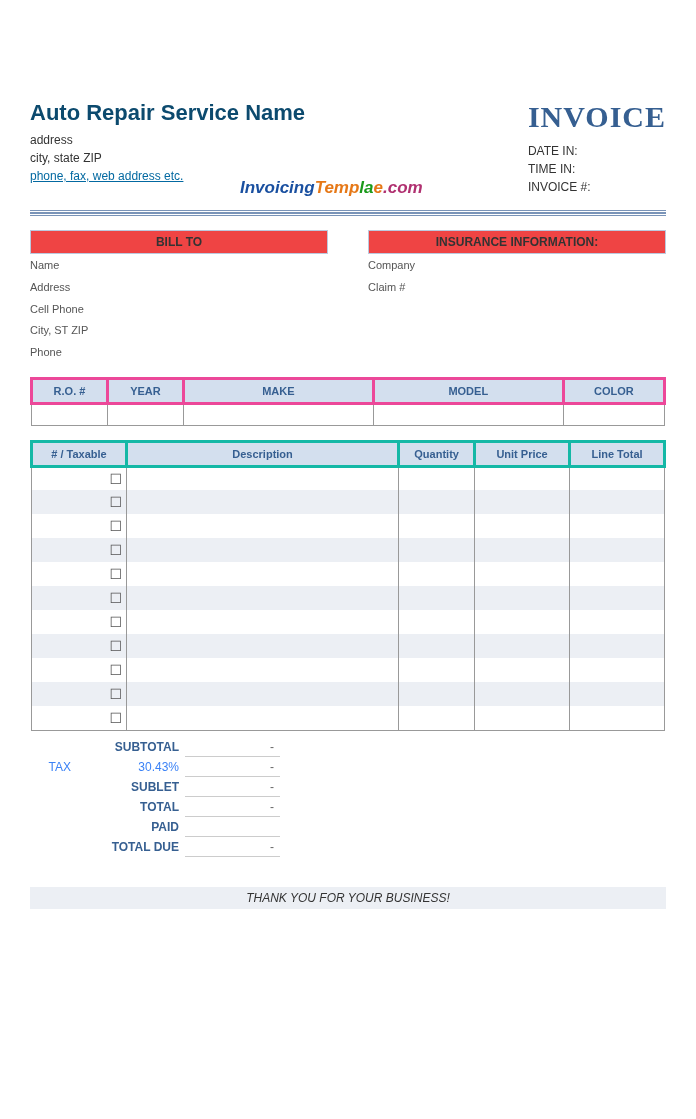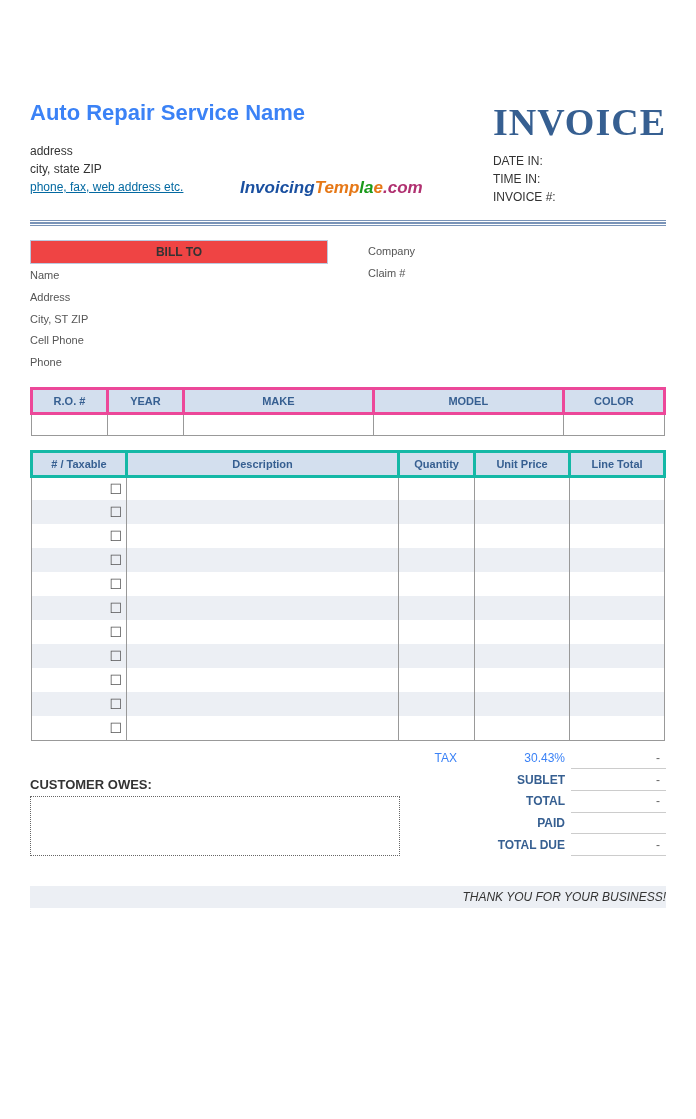--- a/index.html
+++ b/index.html
@@ -12,31 +12,31 @@
       font-size: 12px;
       color: #333;
     }
     .header-row {
       display: flex;
       justify-content: space-between;
       align-items: flex-start;
     }
     .company-block { flex: 1; }
     .company-name {
-      color: #3b82f6;
+      color: #0c4a6e;
       font-size: 22px;
       font-weight: bold;
-      margin-bottom: 16px;
+      margin-bottom: 5px;
     }
     .company-line { font-size: 12px; color: #333; line-height: 1.5; }
     .company-link { color: #0369a1; text-decoration: underline; text-align: right; }
     .invoice-block { text-align: right; }
     .invoice-title {
       color: #365f91;
-      font-size: 38px;
+      font-size: 30px;
       font-weight: bold;
       font-family: Georgia, serif;
       letter-spacing: 1px;
     }
     .meta-rows { margin-top: 8px; font-size: 12px; text-align: left; line-height: 1.5; }
     .watermark {
       position: absolute;
       left: 240px;
       top: 178px;
       font-size: 17px;
@@ -112,21 +112,21 @@
       font-size: 12px;
       text-align: right;
       height: 20px;
     }
     .tot-label { color: #365f91; font-weight: bold; }
     .tot-label-plain { color: #3b82f6; }
     .tot-val { border-bottom: 1px solid #ccc; width: 95px; color: #666; }
     .footer-bar {
       margin-top: 30px;
       background: #eceff4;
-      text-align: right;
+      text-align: center;
       font-style: italic;
       font-size: 12px;
       padding: 4px 0;
     }
   </style>
 </head>
 <body>
 
 <div class="header-row">
   <div class="company-block">
@@ -149,25 +149,26 @@
   <span class="wm1">Invoicing</span><span class="wm2">Temp</span><span class="wm3">la</span><span class="wm2">e</span><span class="wm4">.com</span>
 </div>
 
 <div class="dbl-rule"></div>
 
 <div class="two-col">
   <div class="col">
     <div class="section-head">BILL TO</div>
     <div class="field-line">Name</div>
     <div class="field-line">Address</div>
+    <div class="field-line">Cell Phone</div>
     <div class="field-line">City, ST ZIP</div>
-    <div class="field-line">Cell Phone</div>
     <div class="field-line">Phone</div>
   </div>
   <div class="col">
+    <div class="section-head">INSURANCE INFORMATION:</div>
     <div class="field-line">Company</div>
     <div class="field-line">Claim #</div>
   </div>
 </div>
 
 <table class="vehicle-table">
   <thead>
     <tr>
       <th style="width:12%">R.O. #</th>
       <th style="width:12%">YEAR</th>
@@ -272,26 +273,27 @@
         <td class="chk">☐</td>
         <td></td>
         <td></td>
         <td></td>
         <td></td>
       </tr>
     </tbody>
 </table>
 
 <div class="totals-area">
-  <div class="left-owes">
-    <div class="owes-label">CUSTOMER OWES:</div>
-    <div class="owes-box"></div>
-  </div>
   <table class="totals-table">
     <tbody>
+        <tr>
+          <td></td>
+          <td class="tot-label">SUBTOTAL</td>
+          <td class="tot-val">-</td>
+        </tr>
     <tr>
           <td class="tot-label-plain">TAX</td>
           <td class="tot-label-plain">30.43%</td>
           <td class="tot-val">-</td>
         </tr>
     <tr>
           <td></td>
           <td class="tot-label">SUBLET</td>
           <td class="tot-val">-</td>
         </tr>

